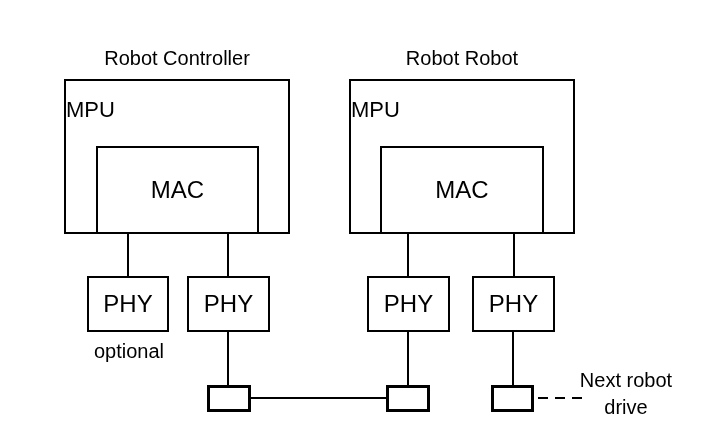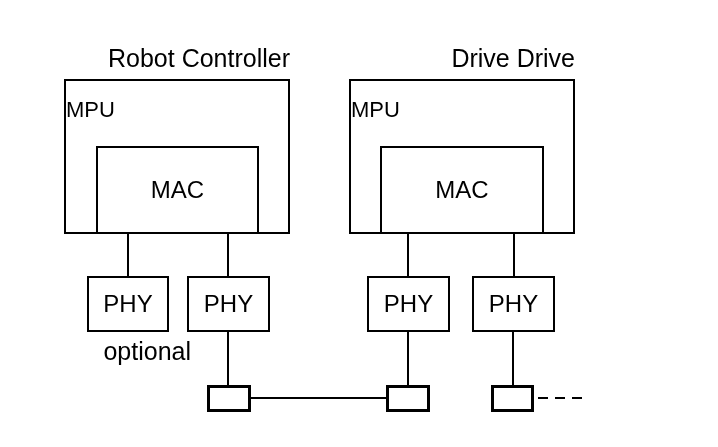--- a/index.html
+++ b/index.html
@@ -4,22 +4,22 @@
 <style>
   html,body { margin:0; padding:0; background:#fff; }
   .canvas {
     position:relative; width:718px; height:447px;
     background:var(--bg, #ffffff);
     font-family:"Liberation Sans", sans-serif;
     color:var(--stroke, #000);
     overflow:hidden;
   }
   .label {
-    position:absolute; font-size:25px; line-height:24px;
-    text-align:right; white-space:nowrap;
+    position:absolute; font-size:20px; line-height:24px;
+    text-align:center; white-space:nowrap;
   }
   .box {
     position:absolute; box-sizing:border-box;
     border:2.5px solid var(--stroke, #000);
     background:transparent;
   }
   .box.centered {
     display:flex; align-items:center; justify-content:center;
     font-size:24px;
   }
@@ -39,21 +39,21 @@
     background:repeating-linear-gradient(90deg, var(--stroke,#000) 0 10px, transparent 10px 17px);
   }
   .multiline { white-space:normal; line-height:27px; }
 </style>
 </head>
 <body>
 
 <div class="canvas">
 
   <div class="label" style="left:64px; top:46px; width:226px;">Robot Controller</div>
-  <div class="label" style="left:349px; top:46px; width:226px;">Drive Drive</div>
+  <div class="label" style="left:349px; top:46px; width:226px;">Robot Robot</div>
 
   <div class="box" style="left:64px; top:79px; width:226px; height:155px;">
     <div class="mpu-label">MPU</div>
   </div>
 
   <div class="box centered" style="left:96px; top:146px; width:163px; height:88px;">
     <span>MAC</span>
   </div>
 
   <div class="box" style="left:349px; top:79px; width:226px; height:155px;">
@@ -89,14 +89,15 @@
   <div class="vline" style="left:512px; top:332px; height:53px;"></div>
 
   <div class="smallbox" style="left:207px; top:385px; width:44px; height:27px;"></div>
   <div class="smallbox" style="left:386px; top:385px; width:44px; height:27px;"></div>
   <div class="smallbox" style="left:491px; top:385px; width:43px; height:27px;"></div>
 
   <div class="hline" style="left:251px; top:397px; width:135px;"></div>
 
   <div class="dashline" style="left:538px; top:397px; width:51px;"></div>
 
+  <div class="label multiline" style="left:574px; top:367px; width:104px;">Next robot drive</div>
 
 </div>
 
 </body></html>

